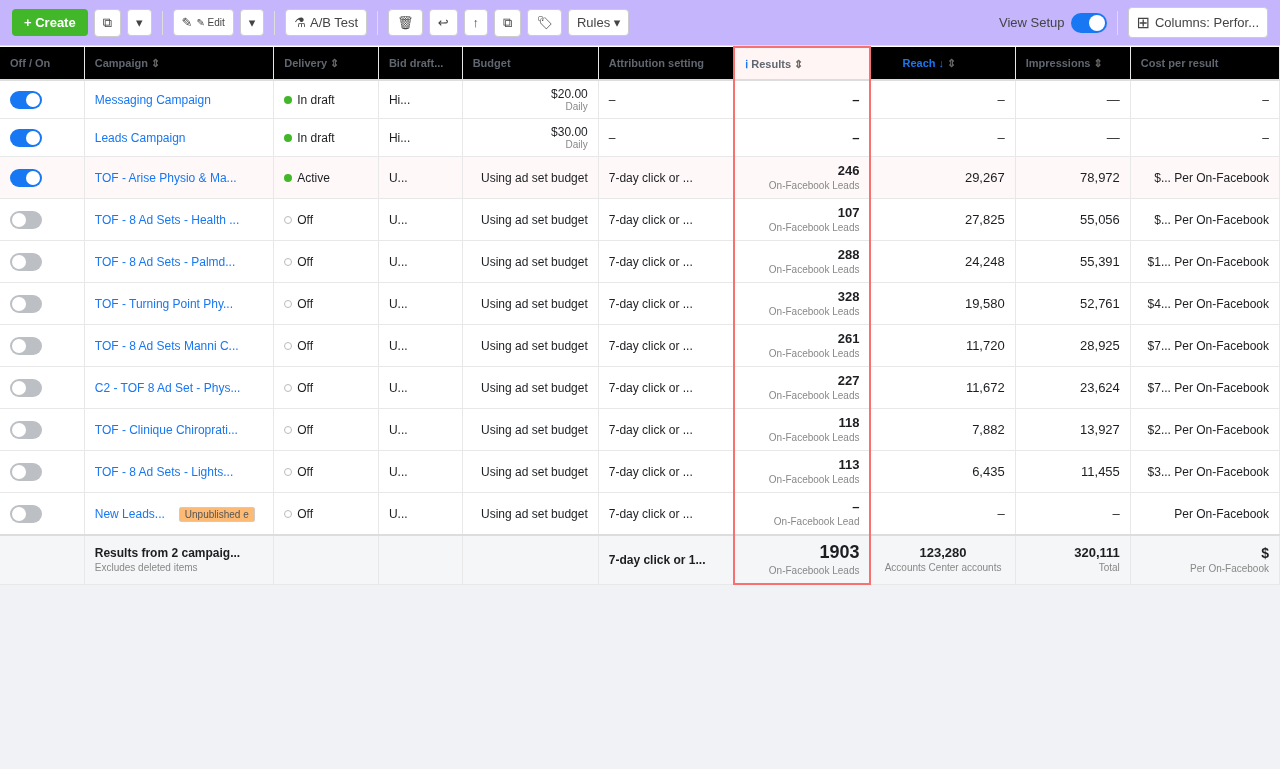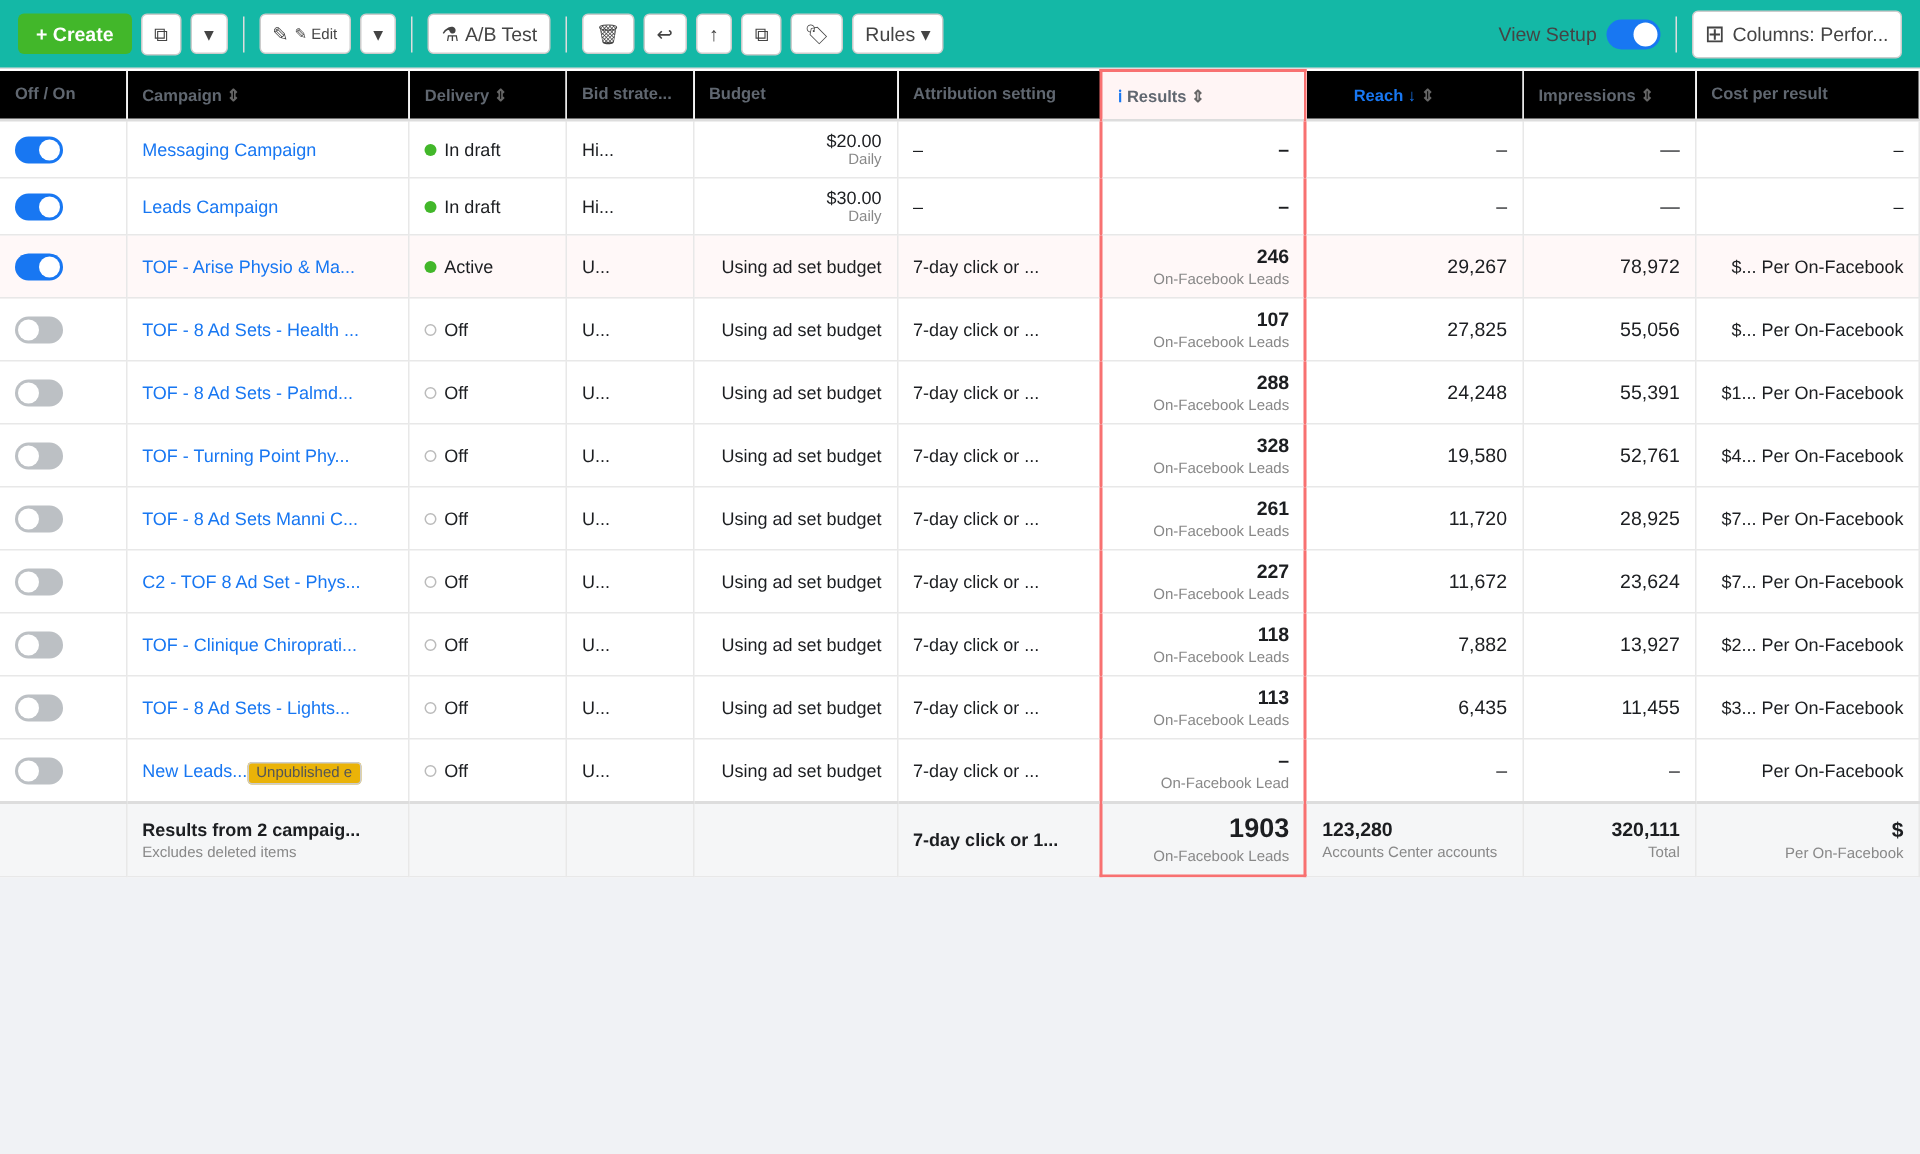--- a/index.html
+++ b/index.html
@@ -1,19 +1,19 @@
 <!DOCTYPE html>
 <html><head>
   <meta charset="utf-8">
   <style>
     * { box-sizing: border-box; margin: 0; padding: 0; }
     body { font-family: -apple-system, BlinkMacSystemFont, 'Segoe UI', Helvetica, Arial, sans-serif; font-size: 12px; background: #f0f2f5; color: #1c1e21; }
 
     .toolbar {
-      background: #14b8a6;
+      background: #c4b5fd;
       border-bottom: 1px solid #ddd;
       padding: 8px 12px;
       display: flex;
       align-items: center;
       gap: 6px;
       height: 46px;
     }
     .btn-create {
       background: #1877f2;
       color: #fff;
@@ -145,27 +145,27 @@
       display: block;
       text-align: right;
       font-size: 13px;
     }
 
     .budget-cell { text-align: right; }
     .budget-amount { display: block; text-align: right; }
     .budget-period { font-size: 10px; color: #888; text-align: right; display: block; }
 
     .unpublished-badge {
-      background: #eab308;
+      background: #fdba74;
       border: 1px solid #ccc;
       border-radius: 3px;
       padding: 1px 5px;
       font-size: 10px;
       color: #555;
-      margin-left: 0;
+      margin-left: 14px;
     }
 
     .footer-row td {
       background: #f5f6f7;
       font-weight: 600;
       border-top: 2px solid #ddd;
     }
     .footer-sub {
       font-size: 10px;
       color: #888;
@@ -242,21 +242,21 @@
         </th>
         <th style="min-width:180px;">
           <span>Campaign</span>
           <span style="color:#666;">⇕</span>
         </th>
         <th style="min-width:100px;">
           <span>Delivery</span>
           <span style="color:#666;">⇕</span>
         </th>
         <th style="min-width:80px;">
-          <span>Bid strate...</span>
+          <span>Bid draft...</span>
         </th>
         <th style="min-width:130px;">
           <span>Budget</span>
         </th>
         <th style="min-width:130px;">
           <span>Attribution setting</span>
         </th>
         <th style="min-width:130px; border-left:2px solid #f87171; border-right:2px solid #f87171; border-top:2px solid #f87171; background:#fff5f5;">
           <span style="color:#1877f2;">ℹ</span>
           <span> Results</span>
@@ -531,19 +531,19 @@
       </tbody>
     <tfoot id="table-footer">
     <tr class="footer-row">
           <td></td>
           <td><span>Results from 2 campaig...</span><br><span class="footer-sub">Excludes deleted items</span></td>
           <td></td>
           <td></td>
           <td></td>
           <td>7-day click or 1...</td>
           <td style="border-left: 2px solid rgb(248, 113, 113); border-right: 2px solid rgb(248, 113, 113); border-bottom: 2px solid rgb(248, 113, 113); text-align: right;"><span style="font-size:18px;font-weight:700;">1903</span><br><span class="footer-sub">On-Facebook Leads</span></td>
-          <td style="text-align: left; margin-top: 12px;"><span style="font-size:13px;font-weight:600;">123,280</span><br><span class="footer-sub">Accounts Center accounts</span></td>
+          <td style="text-align: center; margin-top: 12px;"><span style="font-size:13px;font-weight:600;">123,280</span><br><span class="footer-sub">Accounts Center accounts</span></td>
           <td style="text-align: right;"><span style="font-size:13px;font-weight:600;">320,111</span><br><span class="footer-sub">Total</span></td>
           <td style="text-align: right;"><span style="font-size:14px;font-weight:700;">$</span><br><span class="footer-sub">Per On-Facebook</span></td>
         </tr>
       </tfoot>
   </table>
 </div>
 
 </body></html>

